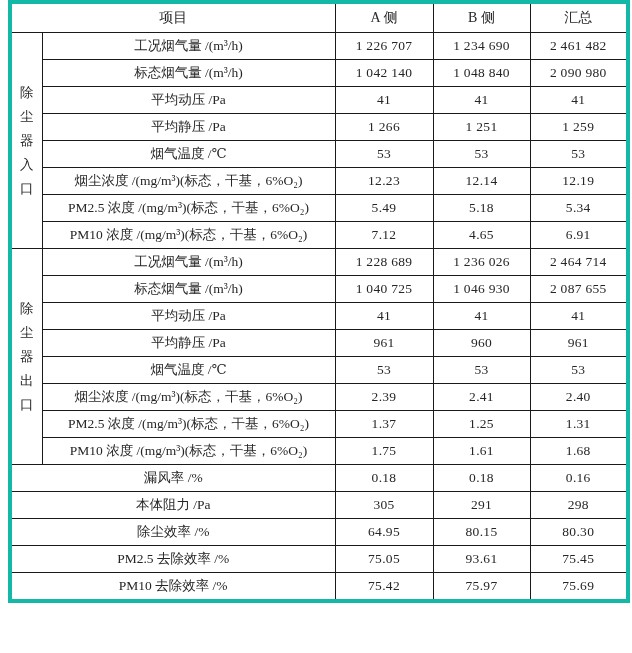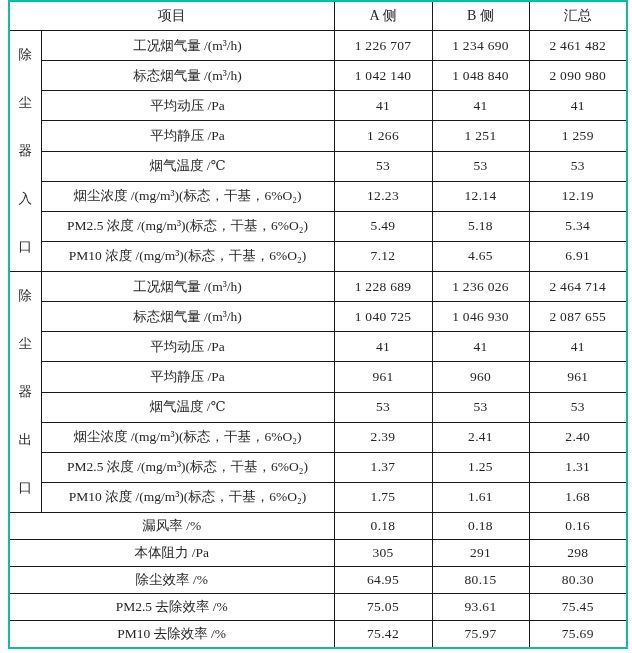--- a/index.html
+++ b/index.html
@@ -21,40 +21,40 @@
     font-size: 15px;
     color: #1a1a1a;
     padding: 7px 0 6px 0;
     letter-spacing: 0.5px;
   }
   table.data-table {
     border-collapse: collapse;
     table-layout: fixed;
     width: 618px;
     margin-left: 8px;
-    border: 2px solid #14b8a6;
+    border: 4px solid #14b8a6;
   }
   table.data-table td {
     border: 1px solid #1a1a1a;
     text-align: center;
     vertical-align: middle;
     color: #262626;
     font-size: 13.5px;
     padding: 0 2px;
     height: 26px;
     overflow: hidden;
   }
   table.data-table tr.header-row td {
     height: 28px;
     font-size: 14px;
   }
   td.group-cell {
     padding: 0 8px;
     word-break: break-all;
-    line-height: 48px;
+    line-height: 24px;
     font-size: 14px;
   }
   td.label-cell {
     font-size: 13.5px;
   }
   td.value-cell {
     font-size: 13.5px;
     letter-spacing: 0.3px;
   }
 </style>

